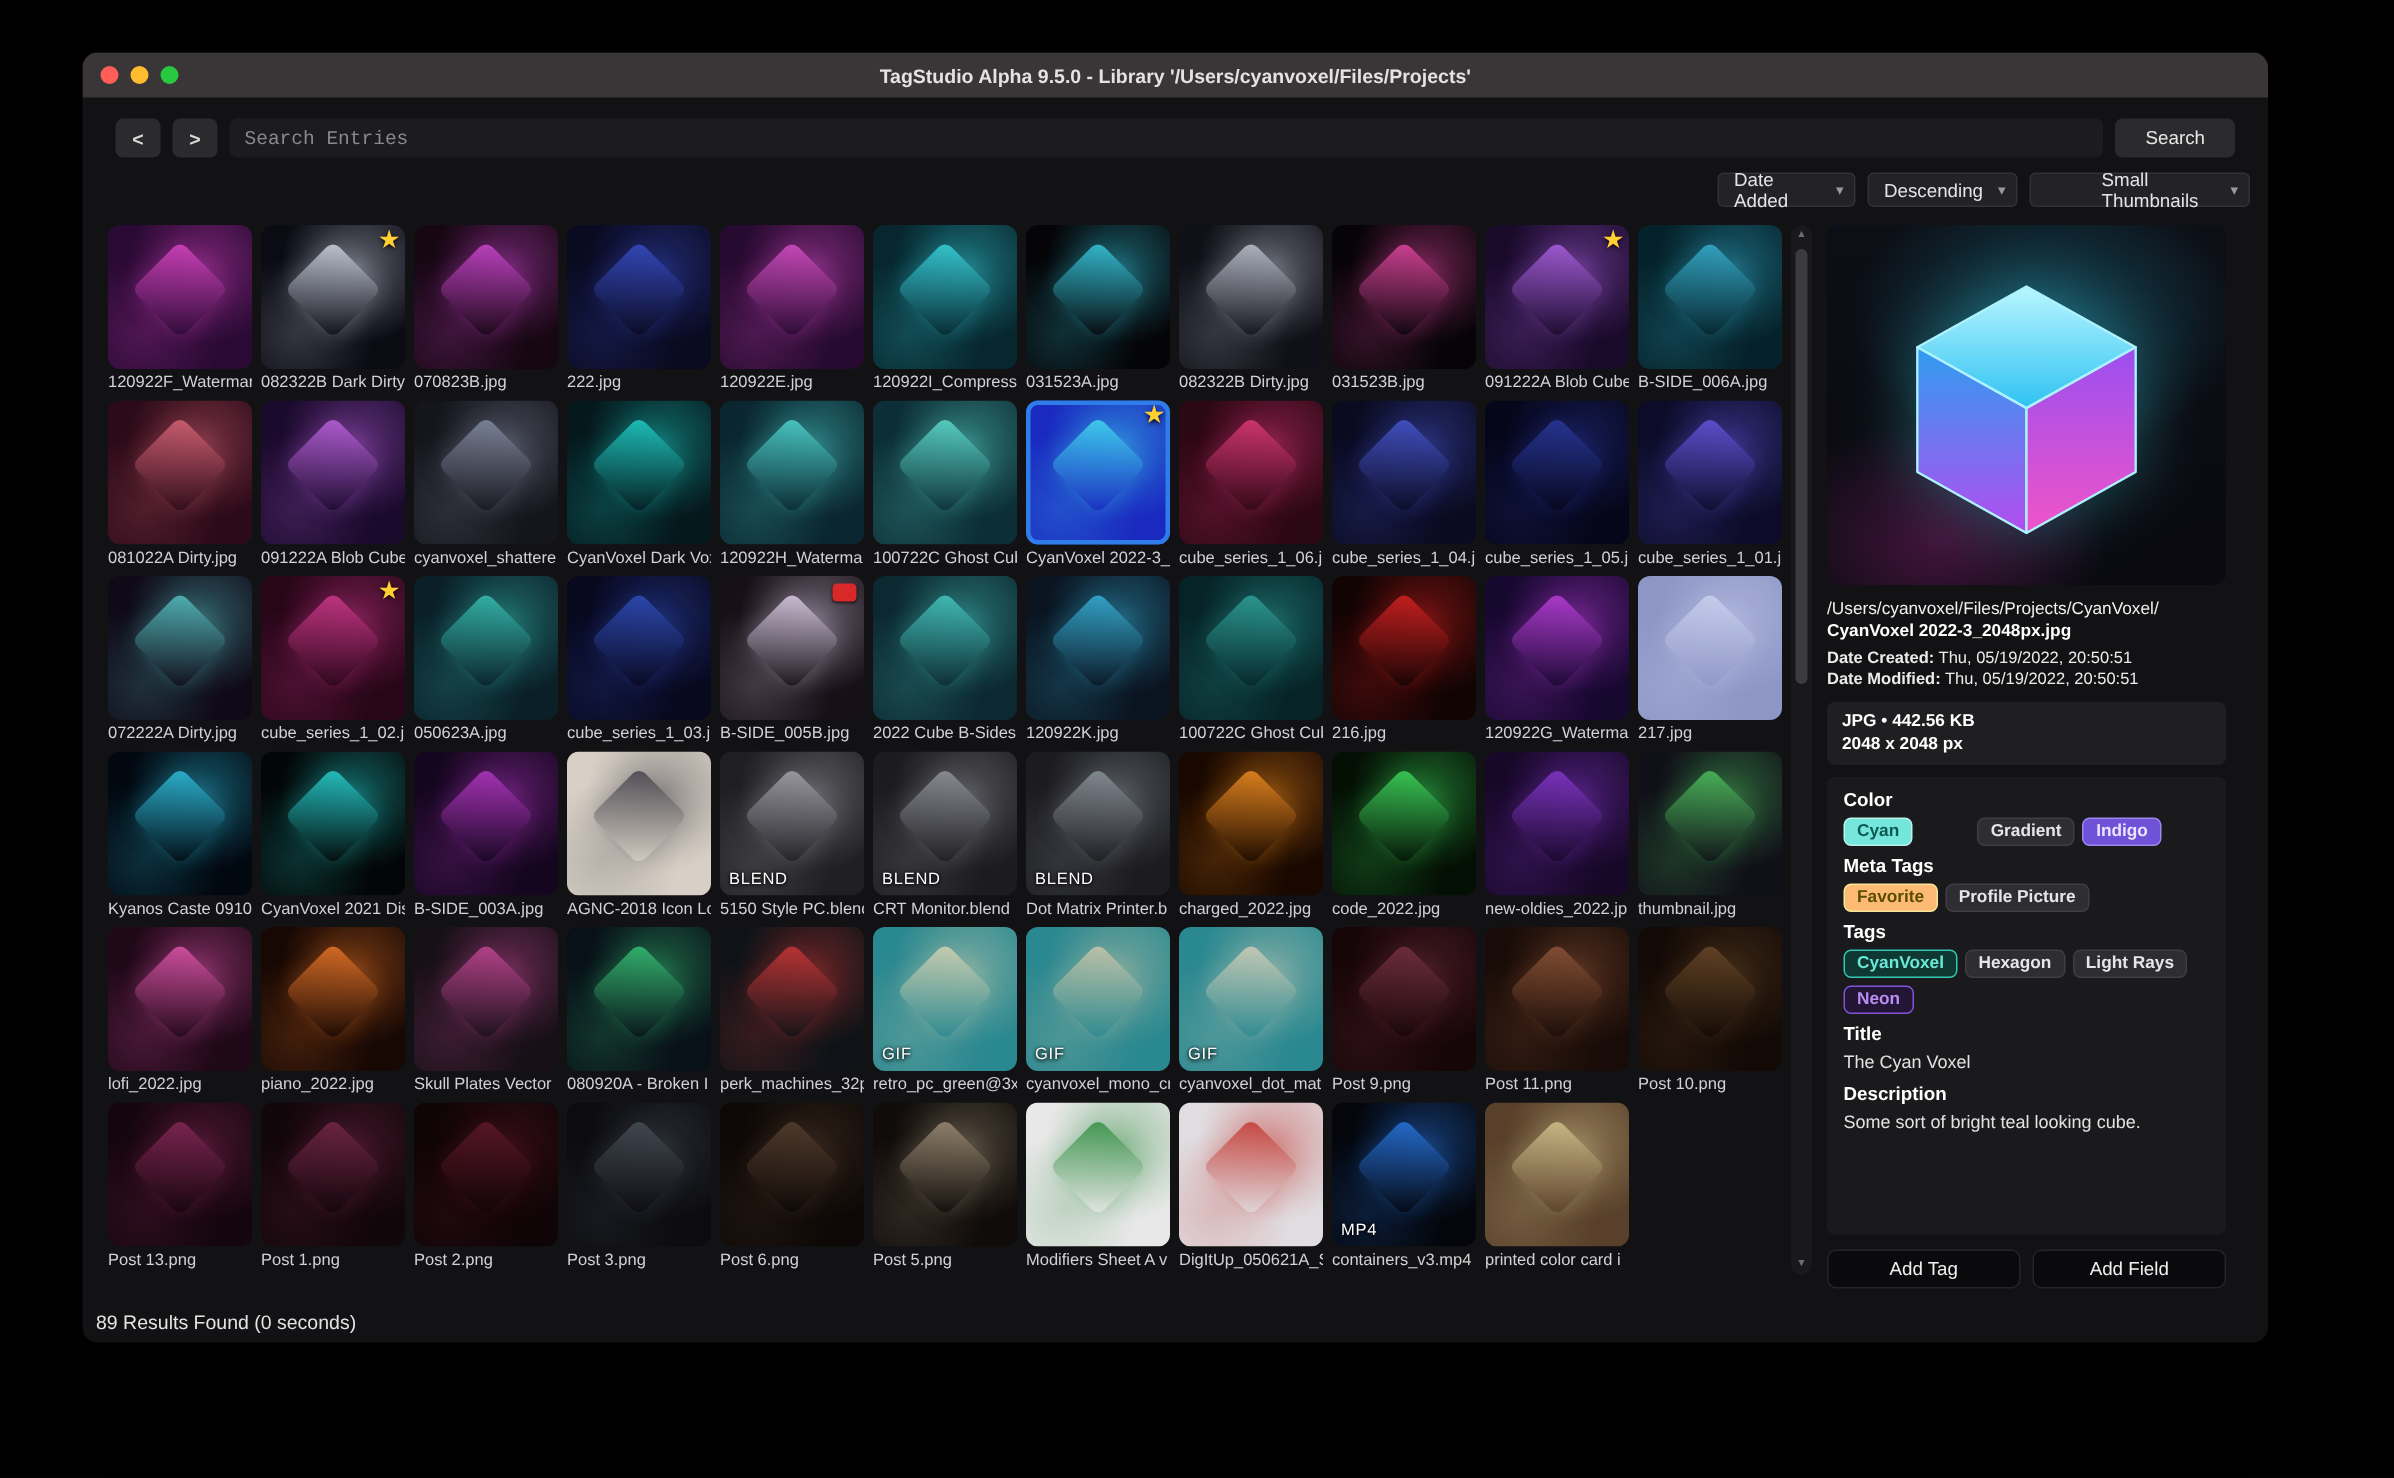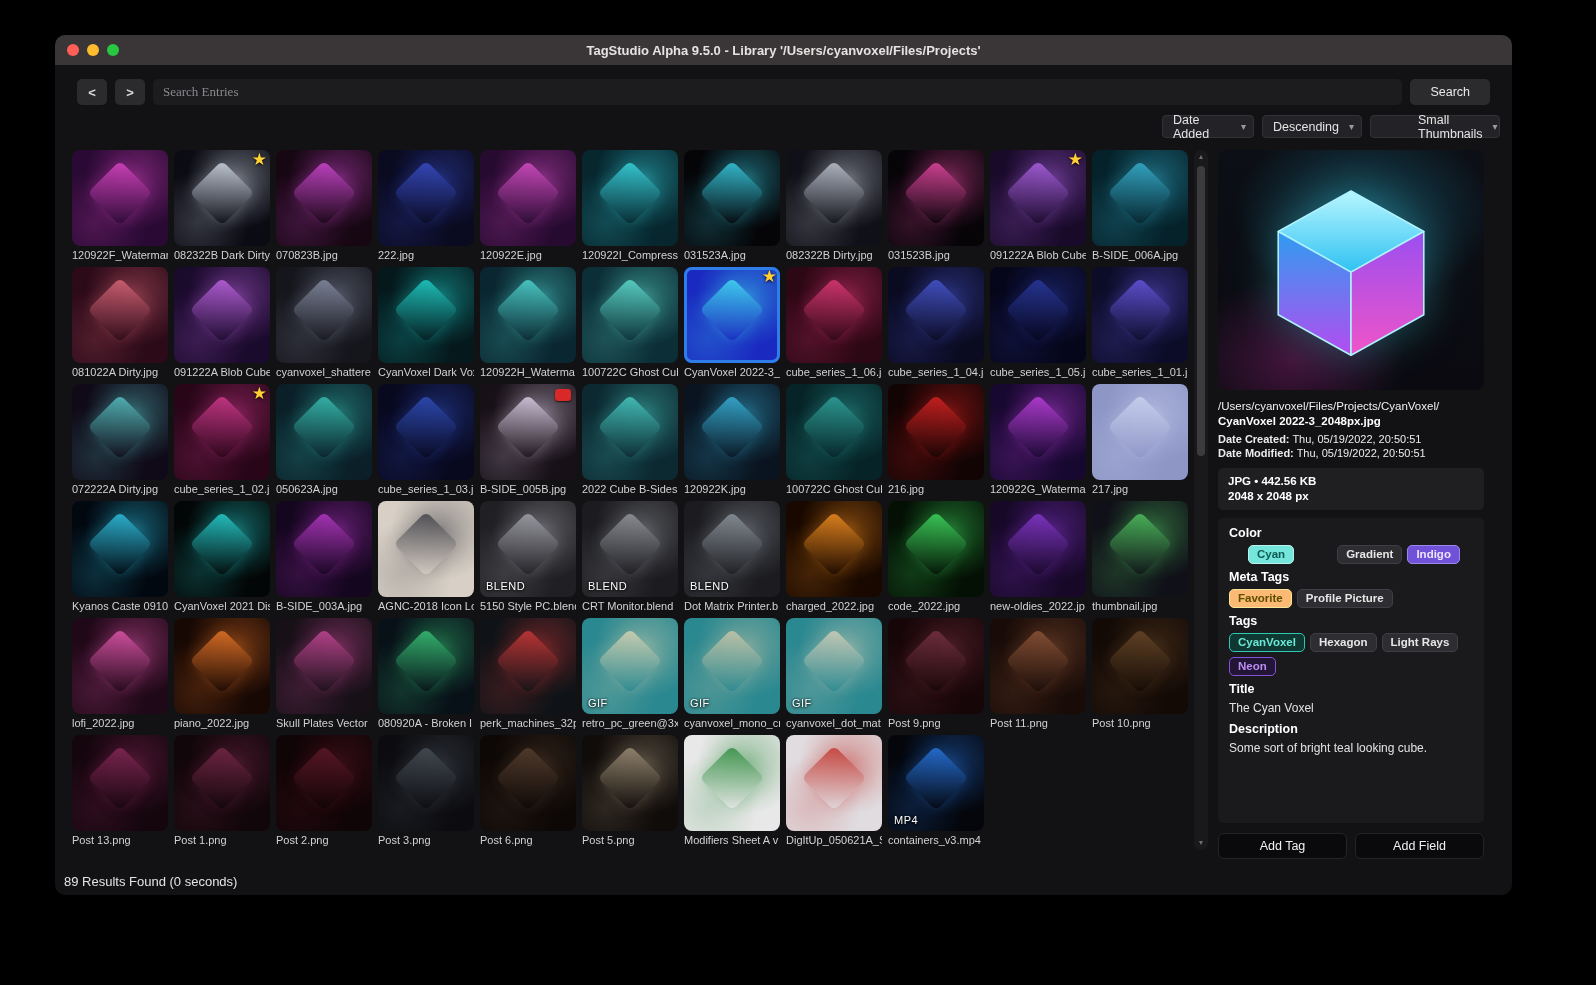--- a/index.html
+++ b/index.html
@@ -14,30 +14,30 @@
     align-items:center; justify-content:center; flex:0 0 auto; }
   .lights { position:absolute; left:12px; top:0; height:30px; display:flex; align-items:center; gap:8px; }
   .light { width:12px; height:12px; border-radius:50%; display:inline-block; }
   .light.red{ background:#ff5f57; } .light.yellow{ background:#febc2e; } .light.green{ background:#28c840; }
   .title { color:#e6e2e2; font-size:13px; font-weight:bold; }
   
   .toolbar { display:flex; align-items:center; gap:8px; padding:14px 22px 0 22px; flex:0 0 auto; }
   .navbtn { width:30px; height:26px; background:#2b2b2e; color:#dcdcdc; border:none; border-radius:5px;
     font-size:13px; font-weight:bold; font-family:inherit; cursor:pointer; }
   .search { flex:1; height:26px; background:#1c1c1f; border:none; border-radius:5px; color:#e8e8e8;
-    font-size:13px; padding:0 10px; font-family:Liberation Serif, serif; outline:none; }
+    font-size:13px; padding:0 10px; font-family:Liberation Mono, monospace; outline:none; }
   .search::placeholder { color:#8a8a8e; }
   .searchbtn { height:26px; padding:0 20px; background:#2b2b2e; color:#e8e8e8; border:none; border-radius:5px;
     font-size:12.5px; font-family:inherit; cursor:pointer; }
   
   .filterrow { display:flex; justify-content:flex-end; gap:8px; padding:10px 12px 0 0; flex:0 0 auto; }
   .dd { background:#232327; border:1px solid #313136; border-radius:4px; color:#e4e4e4; font-size:12.5px;
     height:23px; display:flex; align-items:center; justify-content:space-between; padding:0 7px 0 10px; cursor:pointer; }
   .dd .chev { color:#9a9a9e; font-size:10px; margin-left:10px; }
-  .dd1{ width:92px; } .dd2{ width:100px; } .dd3{ width:130px;padding-left:47px; }
+  .dd1{ width:92px; } .dd2{ width:100px; } .dd3{ width:147px;padding-left:47px; }
   
   .main { flex:1; display:flex; padding:12px 12px 0 17px; gap:10px; overflow:hidden; }
   .gridwrap { display:flex; gap:6px; }
   .grid { display:grid; grid-template-columns:repeat(11,96px); column-gap:6px; row-gap:5px; align-content:start; }
   .cell { width:96px; cursor:pointer; }
   .thumb { width:96px; height:96px; border-radius:8px; position:relative; overflow:hidden; background:#1a1a1c; }
   .thumb.selected { outline:3px solid var(--sel); outline-offset:-3px; }
   .diamond { position:absolute; left:50%; top:45%; width:46px; height:46px; border-radius:6px;
     transform:translate(-50%,-50%) rotate(45deg); opacity:.85; }
   .star { position:absolute; top:-1px; right:3px; font-size:17px; color:#ffcf33;
@@ -511,20 +511,26 @@
             </div>
             <div class="cap">DigItUp_050621A_S</div>
           </div>
           <div class="cell">
             <div class="thumb" style="background: radial-gradient(circle at 68% 28%, rgba(42, 122, 232, 0.4), transparent 55%), radial-gradient(circle at 25% 75%, rgba(42, 122, 232, 0.2), transparent 50%), rgb(4, 6, 12);">
               <div class="diamond" style="background: linear-gradient(135deg, rgb(42, 122, 232), rgb(4, 6, 12)); box-shadow: rgba(42, 122, 232, 0.333) 0px 0px 16px;"></div>
               <div class="fmt">MP4</div>
             </div>
             <div class="cap">containers_v3.mp4</div>
           </div>
+          <div class="cell">
+            <div class="thumb" style="background: radial-gradient(circle at 68% 28%, rgba(218, 200, 146, 0.4), transparent 55%), radial-gradient(circle at 25% 75%, rgba(218, 200, 146, 0.2), transparent 50%), rgb(88, 64, 42);">
+              <div class="diamond" style="background: linear-gradient(135deg, rgb(218, 200, 146), rgb(88, 64, 42)); box-shadow: rgba(218, 200, 146, 0.333) 0px 0px 16px;"></div>
+            </div>
+            <div class="cap">printed color card i</div>
+          </div>
         </div>
       <div class="scrollbar">
         <div class="arrow up">▲</div>
         <div class="sb-thumb"></div>
         <div class="arrow down">▼</div>
       </div>
     </div>
 
     <div class="panel">
       <div class="preview">
@@ -565,21 +571,21 @@
 
       <div class="fileinfo">
         <div>JPG  •  442.56 KB</div>
         <div>2048 x 2048 px</div>
       </div>
 
       <div class="fields">
         <div>
             <div class="flabel">Color</div>
             <div class="tagrow">
-              <span class="tag" style="background: rgb(116, 230, 220); color: rgb(14, 90, 82); border-color: rgb(184, 242, 236); margin-left: 19px;">Cyan</span>
+              <span class="tag" style="background: rgb(116, 230, 220); color: rgb(14, 90, 82); border-color: rgb(184, 242, 236);">Cyan</span>
               <span class="tag" style="background: rgb(46, 46, 50); color: rgb(230, 230, 230); border-color: rgb(62, 62, 68); margin-left: 38px;">Gradient</span>
               <span class="tag" style="background: rgb(111, 82, 216); color: rgb(236, 228, 255); border-color: rgb(158, 134, 236);">Indigo</span>
             </div>
             <div class="flabel">Meta Tags</div>
             <div class="tagrow">
               <span class="tag" style="background: #fdba74; color: rgb(92, 78, 0); border-color: rgb(246, 230, 152);">Favorite</span>
               <span class="tag" style="background: rgb(46, 46, 50); color: rgb(230, 230, 230); border-color: rgb(62, 62, 68);">Profile Picture</span>
             </div>
             <div class="flabel">Tags</div>
             <div class="tagrow">

